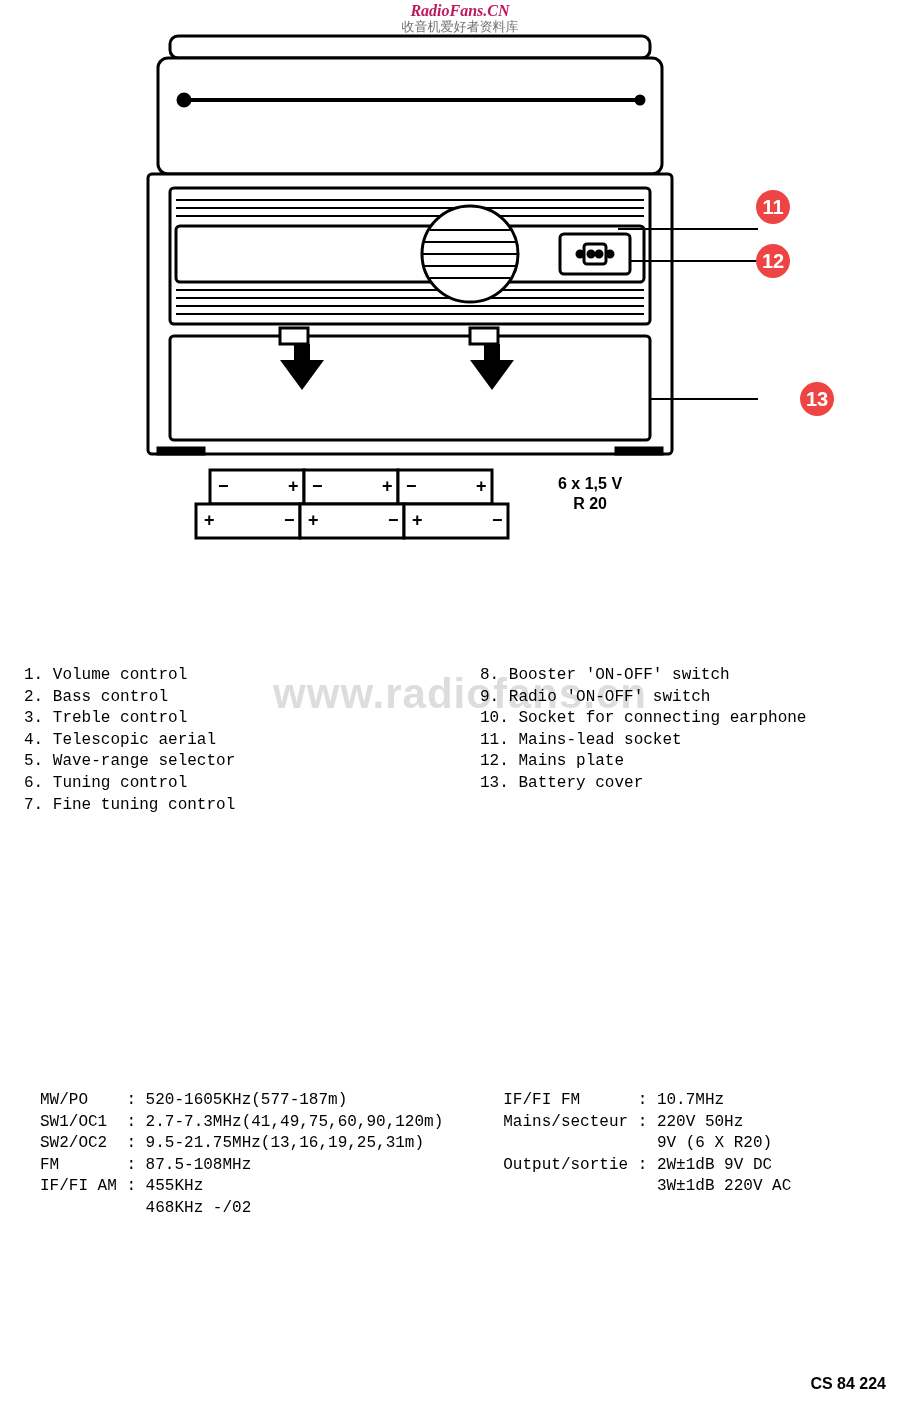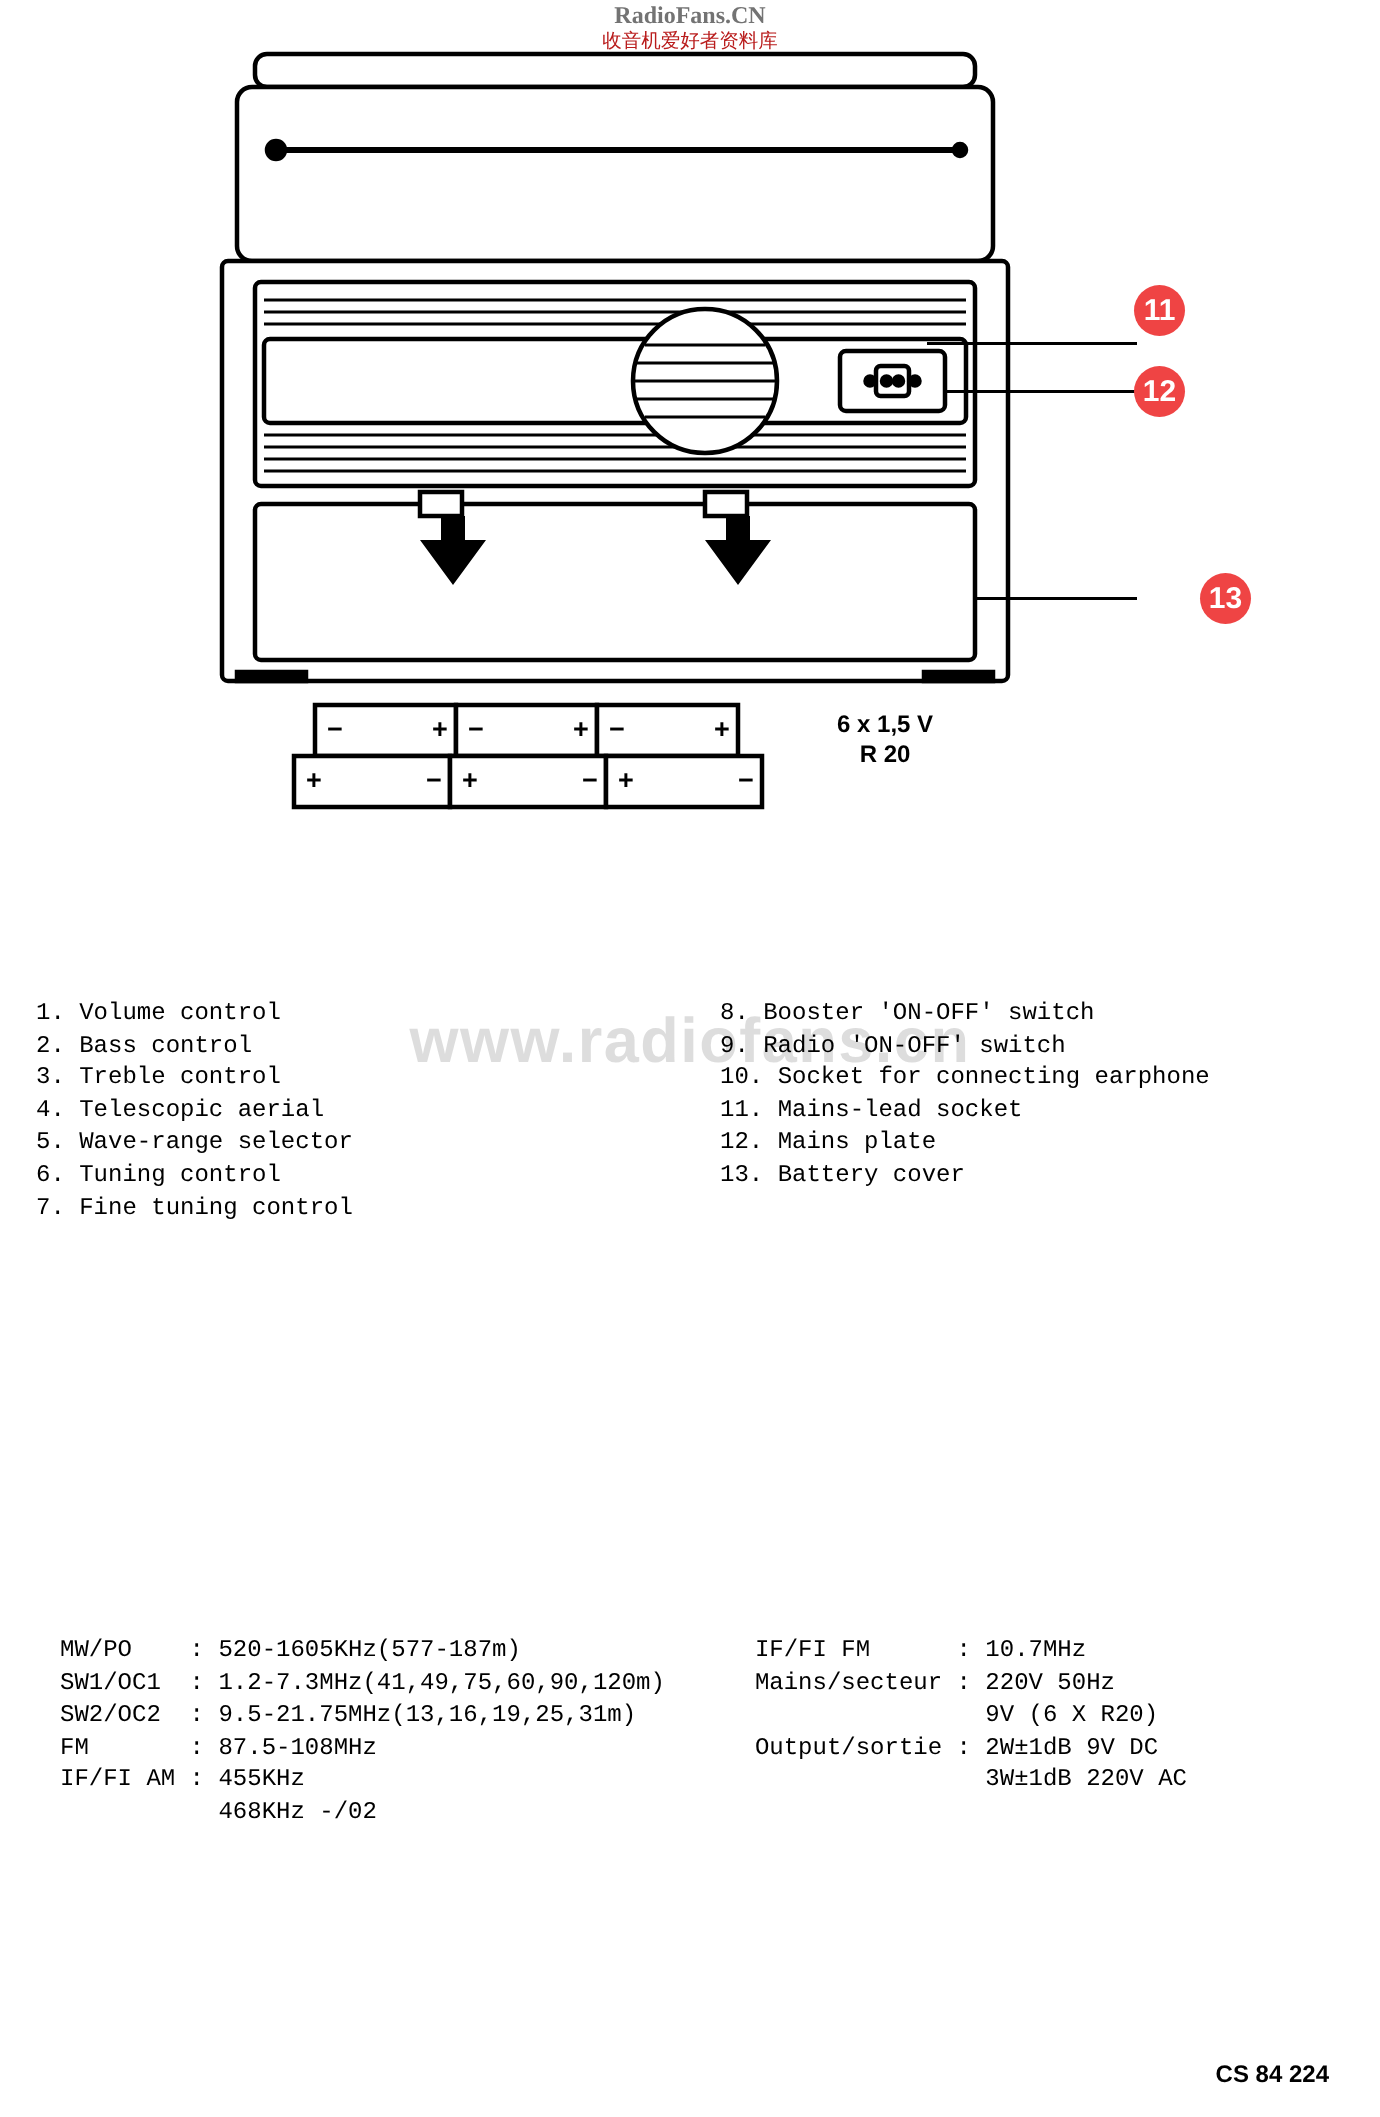--- a/index.html
+++ b/index.html
@@ -19,26 +19,27 @@
   }
   .header-watermark {
     position: absolute;
     top: 2px;
     left: 0;
     right: 0;
     text-align: center;
     font-family: "Times New Roman", serif;
   }
   .header-watermark .line1 {
+    color: #be185d;
+    font-style: italic;
+    font-weight: bold;
+    font-size: 16px;
+  }
+  .header-watermark .line2 {
     color: #737373;
-    font-weight: bold;
-    font-size: 16px;
-  }
-  .header-watermark .line2 {
-    color: #b91c1c;
     font-size: 13px;
     margin-top: -2px;
   }
   .diagram-area {
     position: absolute;
     top: 30px;
     left: 140px;
     width: 660px;
     height: 520px;
   }
@@ -246,21 +247,21 @@
       <div class="legend-row"><span>9.</span> <span>Radio 'ON-OFF' switch</span></div>
       <div class="legend-row"><span>10.</span> <span>Socket for connecting earphone</span></div>
       <div class="legend-row"><span>11.</span> <span>Mains-lead socket</span></div>
       <div class="legend-row"><span>12.</span> <span>Mains plate</span></div>
       <div class="legend-row"><span>13.</span> <span>Battery cover</span></div>
     </div>
   </div>
 
   <div class="specs">
     <div class="specs-col"><span>MW/PO    : 520-1605KHz(577-187m)</span>
-<span>SW1/OC1  : 1.2-7.3MHz(41,49,75,60,90,120m)</span>
+<span>SW1/OC1  : 2.7-7.3MHz(41,49,75,60,90,120m)</span>
 <span>SW2/OC2  : 9.5-21.75MHz(13,16,19,25,31m)</span>
 <span>FM       : 87.5-108MHz</span>
 <span>IF/FI AM : 455KHz</span>
 <span>           468KHz -/02</span></div>
     <div class="specs-col"><span>IF/FI FM      : 10.7MHz</span>
 <span>Mains/secteur : 220V 50Hz</span>
 <span>                9V (6 X R20)</span>
 <span>Output/sortie : 2W±1dB 9V DC</span>
 <span>                3W±1dB 220V AC</span></div>
   </div>

